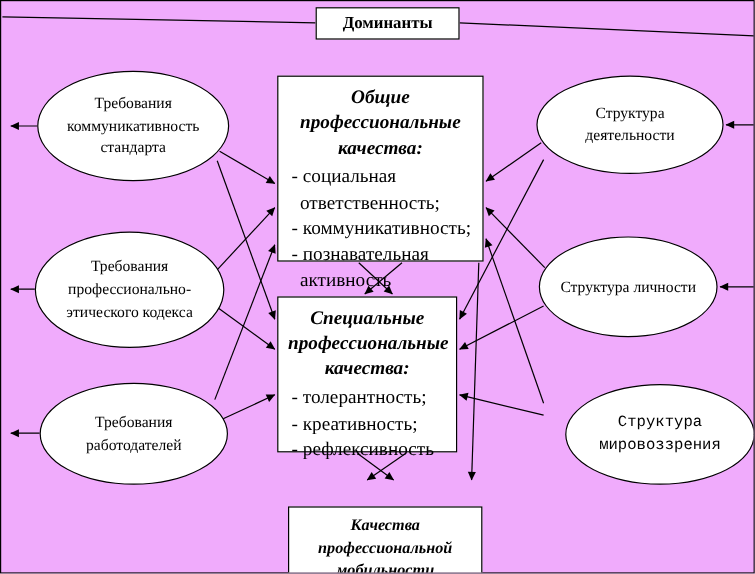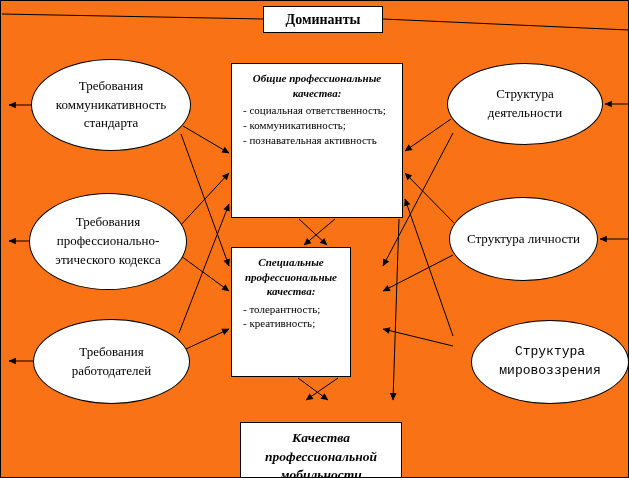--- a/index.html
+++ b/index.html
@@ -3,21 +3,21 @@
 <meta charset="utf-8">
 <style>
   * { margin: 0; padding: 0; box-sizing: border-box; }
   html, body { background: #c0c0c0; }
   body { font-family: "Liberation Serif", "DejaVu Serif", serif; color: #000; }
 
   .canvas {
     position: relative;
     width: 629px;
     height: 478px;
-    background: #f97316;
+    background: #f0abfc;
     border: 1px solid #000;
     overflow: hidden;
   }
 
   .connectors { position: absolute; left: 0; top: 0; }
 
   .node {
     position: absolute;
     background: #fff;
     border: 1px solid #000;
@@ -44,24 +44,24 @@
   .el-l3 { left: 32px;  top: 318px; width: 157px; height: 85px; }
   .el-r1 { left: 446px; top: 62px;  width: 156px; height: 82px; }
   .el-r2 { left: 448px; top: 196px; width: 149px; height: 84px; }
   .el-r3 { left: 470px; top: 319px; width: 158px; height: 84px; font-family: Liberation Mono, monospace; }
 
   .q-box {
     position: absolute;
     background: #fff;
     border: 1px solid #000;
     padding: 7px 8px;
-    font-size: 11px;
+    font-size: 16px;
   }
   .general-box { left: 230px; top: 62px;  width: 172px; height: 155px; }
-  .special-box { left: 230px; top: 246px; width: 120px; height: 130px; }
+  .special-box { left: 230px; top: 246px; width: 150px; height: 130px; }
 
   .q-title {
     font-weight: bold;
     font-style: italic;
     text-align: center;
     line-height: 1.32;
     margin-bottom: 3px;
   }
   .q-item {
     text-align: left;
@@ -158,19 +158,20 @@
     <div class="q-title">Общие профессиональные качества:</div>
     <div class="q-item">- социальная ответственность;</div>
     <div class="q-item">- коммуникативность;</div>
     <div class="q-item">- познавательная активность</div>
   </div>
 
   <div class="q-box special-box">
     <div class="q-title">Специальные профессиональные качества:</div>
     <div class="q-item">- толерантность;</div>
     <div class="q-item">- креативность;</div>
+    <div class="q-item">- рефлексивность</div>
   </div>
 
   <div class="node bottom-box">
     <span>Качества профессиональной мобильности</span>
   </div>
 
 </div>
 
 </body></html>

